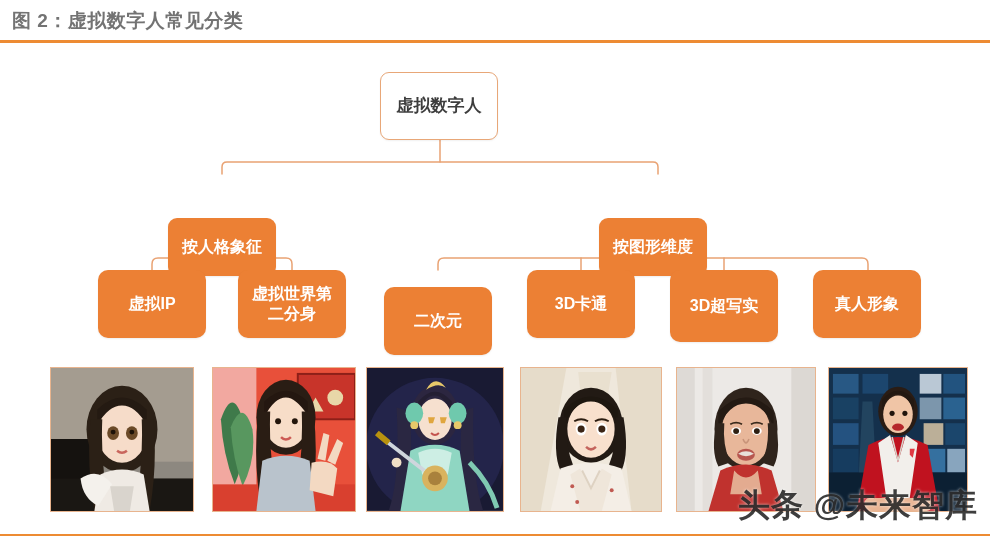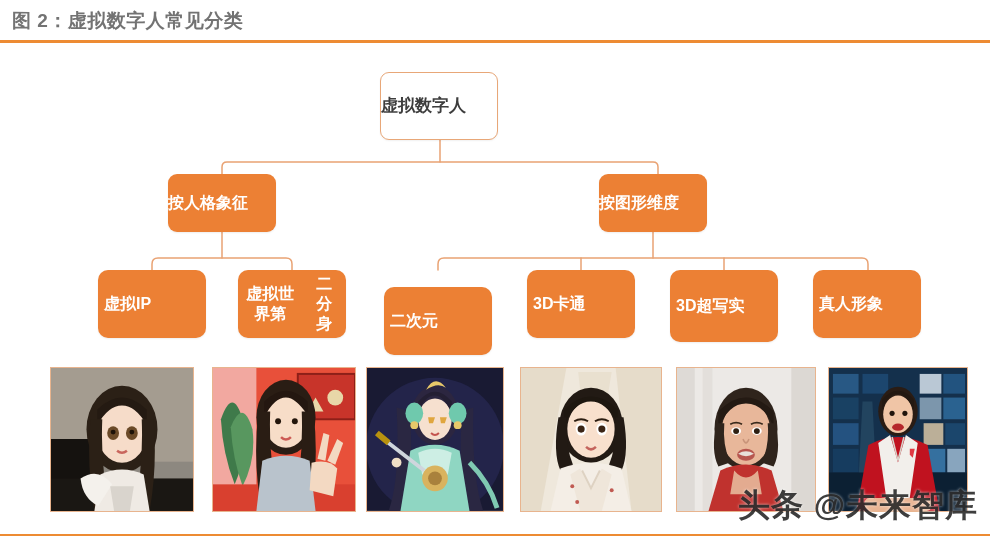--- a/index.html
+++ b/index.html
@@ -28,40 +28,40 @@
     background:#ED8B33;
   }
 
   
   .diagram{position:absolute;left:0;top:46px;width:990px;height:330px;}
   .connectors{position:absolute;left:0;top:0;width:990px;height:330px;}
 
   .node{
     position:absolute;
     box-sizing:border-box;
-    display:flex;align-items:center;justify-content:flex-start;
+    display:flex;align-items:center;justify-content:center;
     text-align:center;
     border-radius:9px;
     line-height:1.25;
   }
   .node-root{
     background:#ffffff;
     border:1.6px solid #E8A778;
     color:#3d3d3d;
     font-size:17px;font-weight:bold;
     box-shadow:0 1px 2px rgba(0,0,0,.06);
   }
   .node-branch,.node-leaf{
     background:#EC8034;
     color:#ffffff;
     font-weight:bold;
     border:none;
     box-shadow:0 1px 2px rgba(0,0,0,.07);
   }
-  .node-branch{font-size:16px;}
+  .node-branch{font-size:16px;margin-top:44px;}
   .node-leaf{font-size:16px;border-radius:10px;}
   .node-leaf .lbl{padding:0 6px;}
 
   
   .photo-strip{position:absolute;left:0;top:367px;width:990px;height:150px;}
   .photo{
     position:absolute;top:0;
     border:1px solid #E8B48E;
     box-sizing:border-box;
     overflow:hidden;
@@ -114,21 +114,21 @@
     </div>
 
     <div class="node node-leaf" style="left:98px;top:224px;width:108px;height:68px;">
       <span class="lbl">虚拟IP</span>
     </div>
 
     <div class="node node-branch" style="left:599px;top:128px;width:108px;height:58px;">
       <span class="lbl">按图形维度</span>
     </div>
 
-    <div class="node node-leaf" style="left:238px;top:224px;width:108px;height:68px;">
+    <div class="node node-leaf" style="left:238px;top:224px;width:108px;height:68px;flex-direction:column;">
       <span class="lbl">虚拟世界第</span>
       <span class="lbl">二分身</span>
     </div>
 
     <div class="node node-leaf" style="left:384px;top:241px;width:108px;height:68px;">
       <span class="lbl">二次元</span>
     </div>
 
     <div class="node node-leaf" style="left:527px;top:224px;width:108px;height:68px;">
       <span class="lbl">3D卡通</span>

